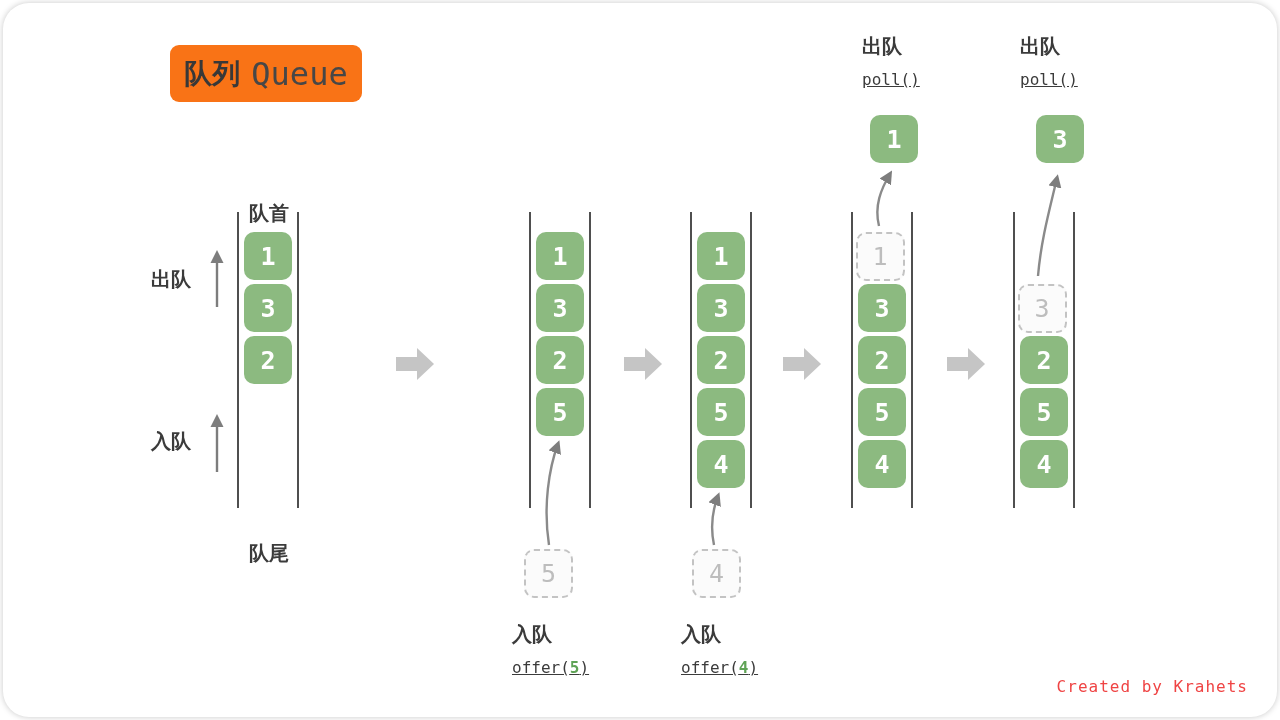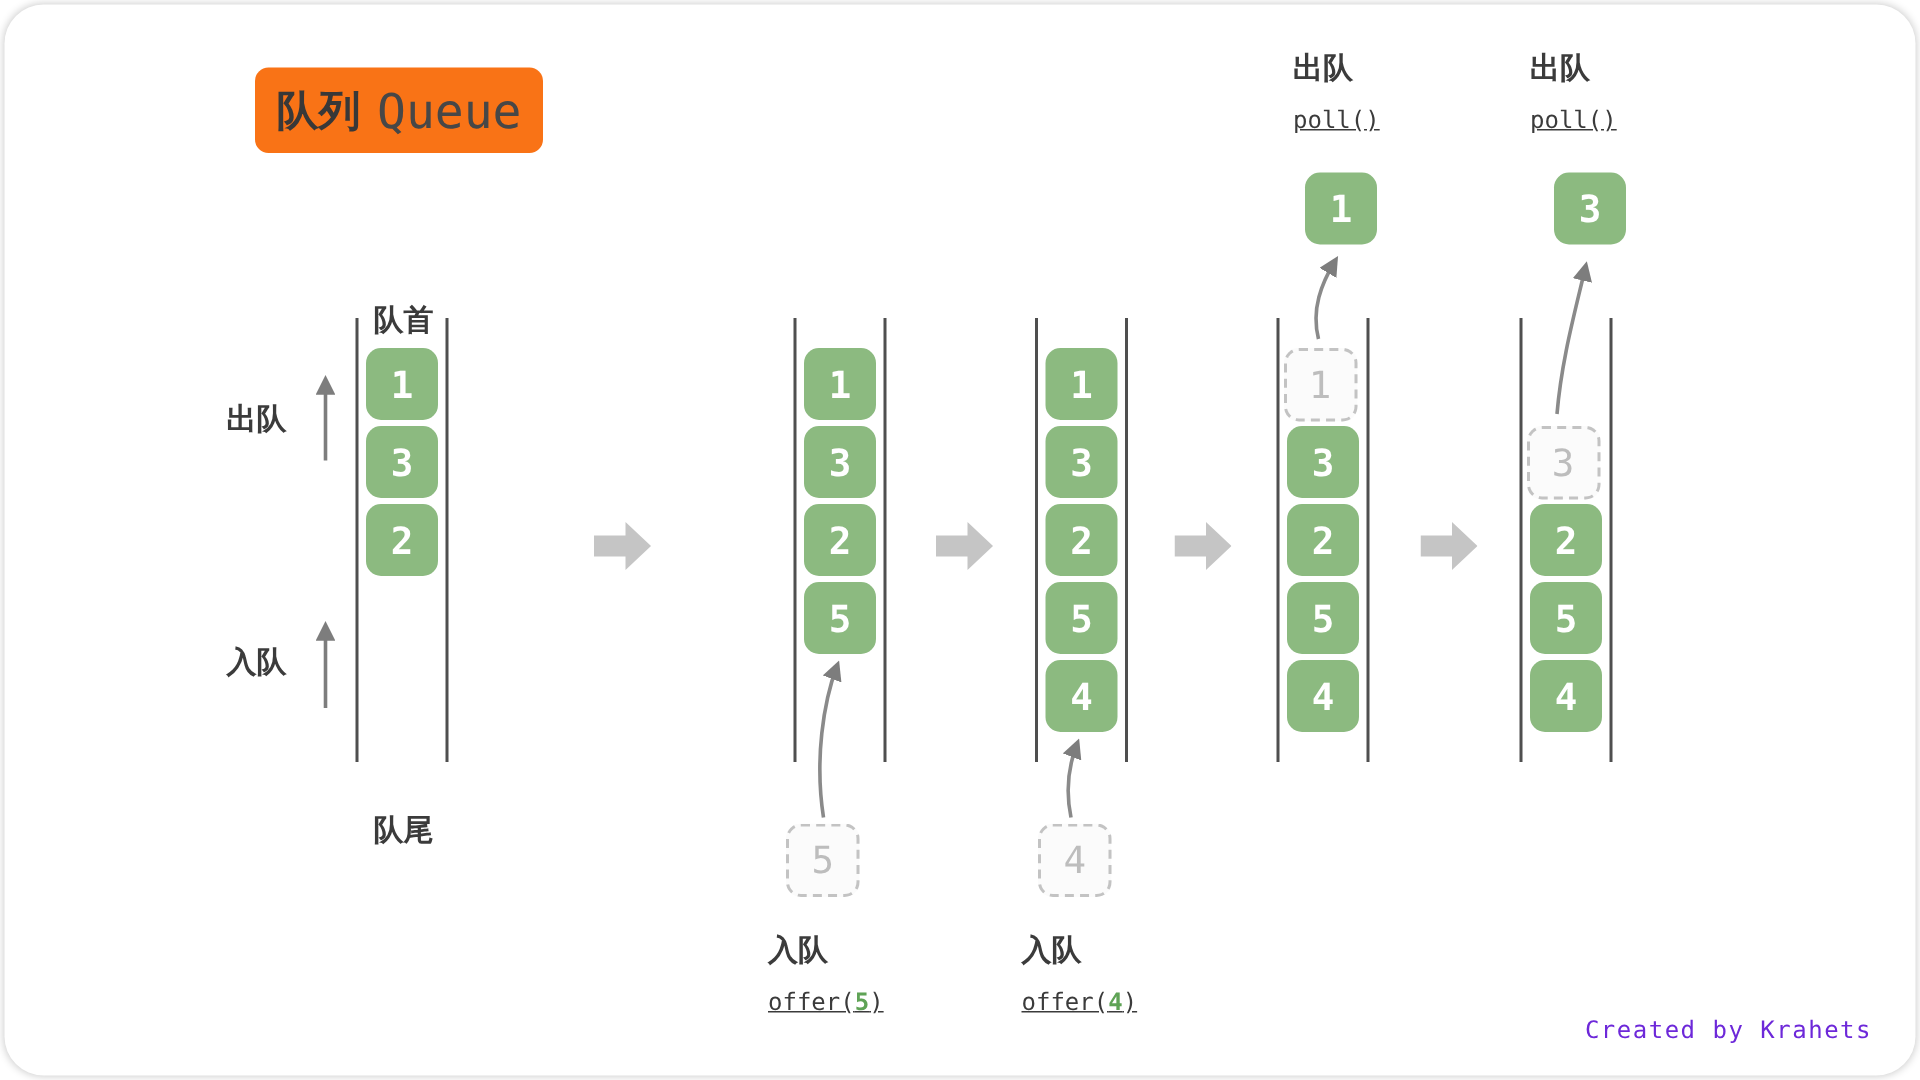--- a/index.html
+++ b/index.html
@@ -42,21 +42,21 @@
   .op .zh{font-size:20px;font-weight:bold;color:#3b3b3b;line-height:34px;display:block;}
   .op .code{font-family:"DejaVu Sans Mono","Liberation Mono",monospace;font-size:16px;color:#3b3b3b;line-height:34px;display:block;text-decoration:underline;}
   .op .code .arg{color:#5fa356;font-weight:bold;}
   .op-b2{left:512px;top:617px;} .op-b3{left:681px;top:617px;}
   .op-t4{left:862px;top:29px;}  .op-t5{left:1020px;top:29px;}
 
   .block-arrow{position:absolute;top:346px;}
   .ba1{left:396px;} .ba2{left:624px;} .ba3{left:783px;} .ba4{left:947px;}
 
   .watermark{position:absolute;right:32px;bottom:24px;font-family:"DejaVu Sans Mono","Liberation Mono",monospace;
-             font-size:16px;color:#6d28d9;letter-spacing:1px;}
+             font-size:16px;color:#ef4444;letter-spacing:1px;}
   svg.overlay{position:absolute;left:0;top:0;z-index:2;pointer-events:none;}
 </style>
 </head>
 <body>
 
 <div class="canvas">
   <div class="card"></div>
   <div class="layer">
 
     <div class="badge">

